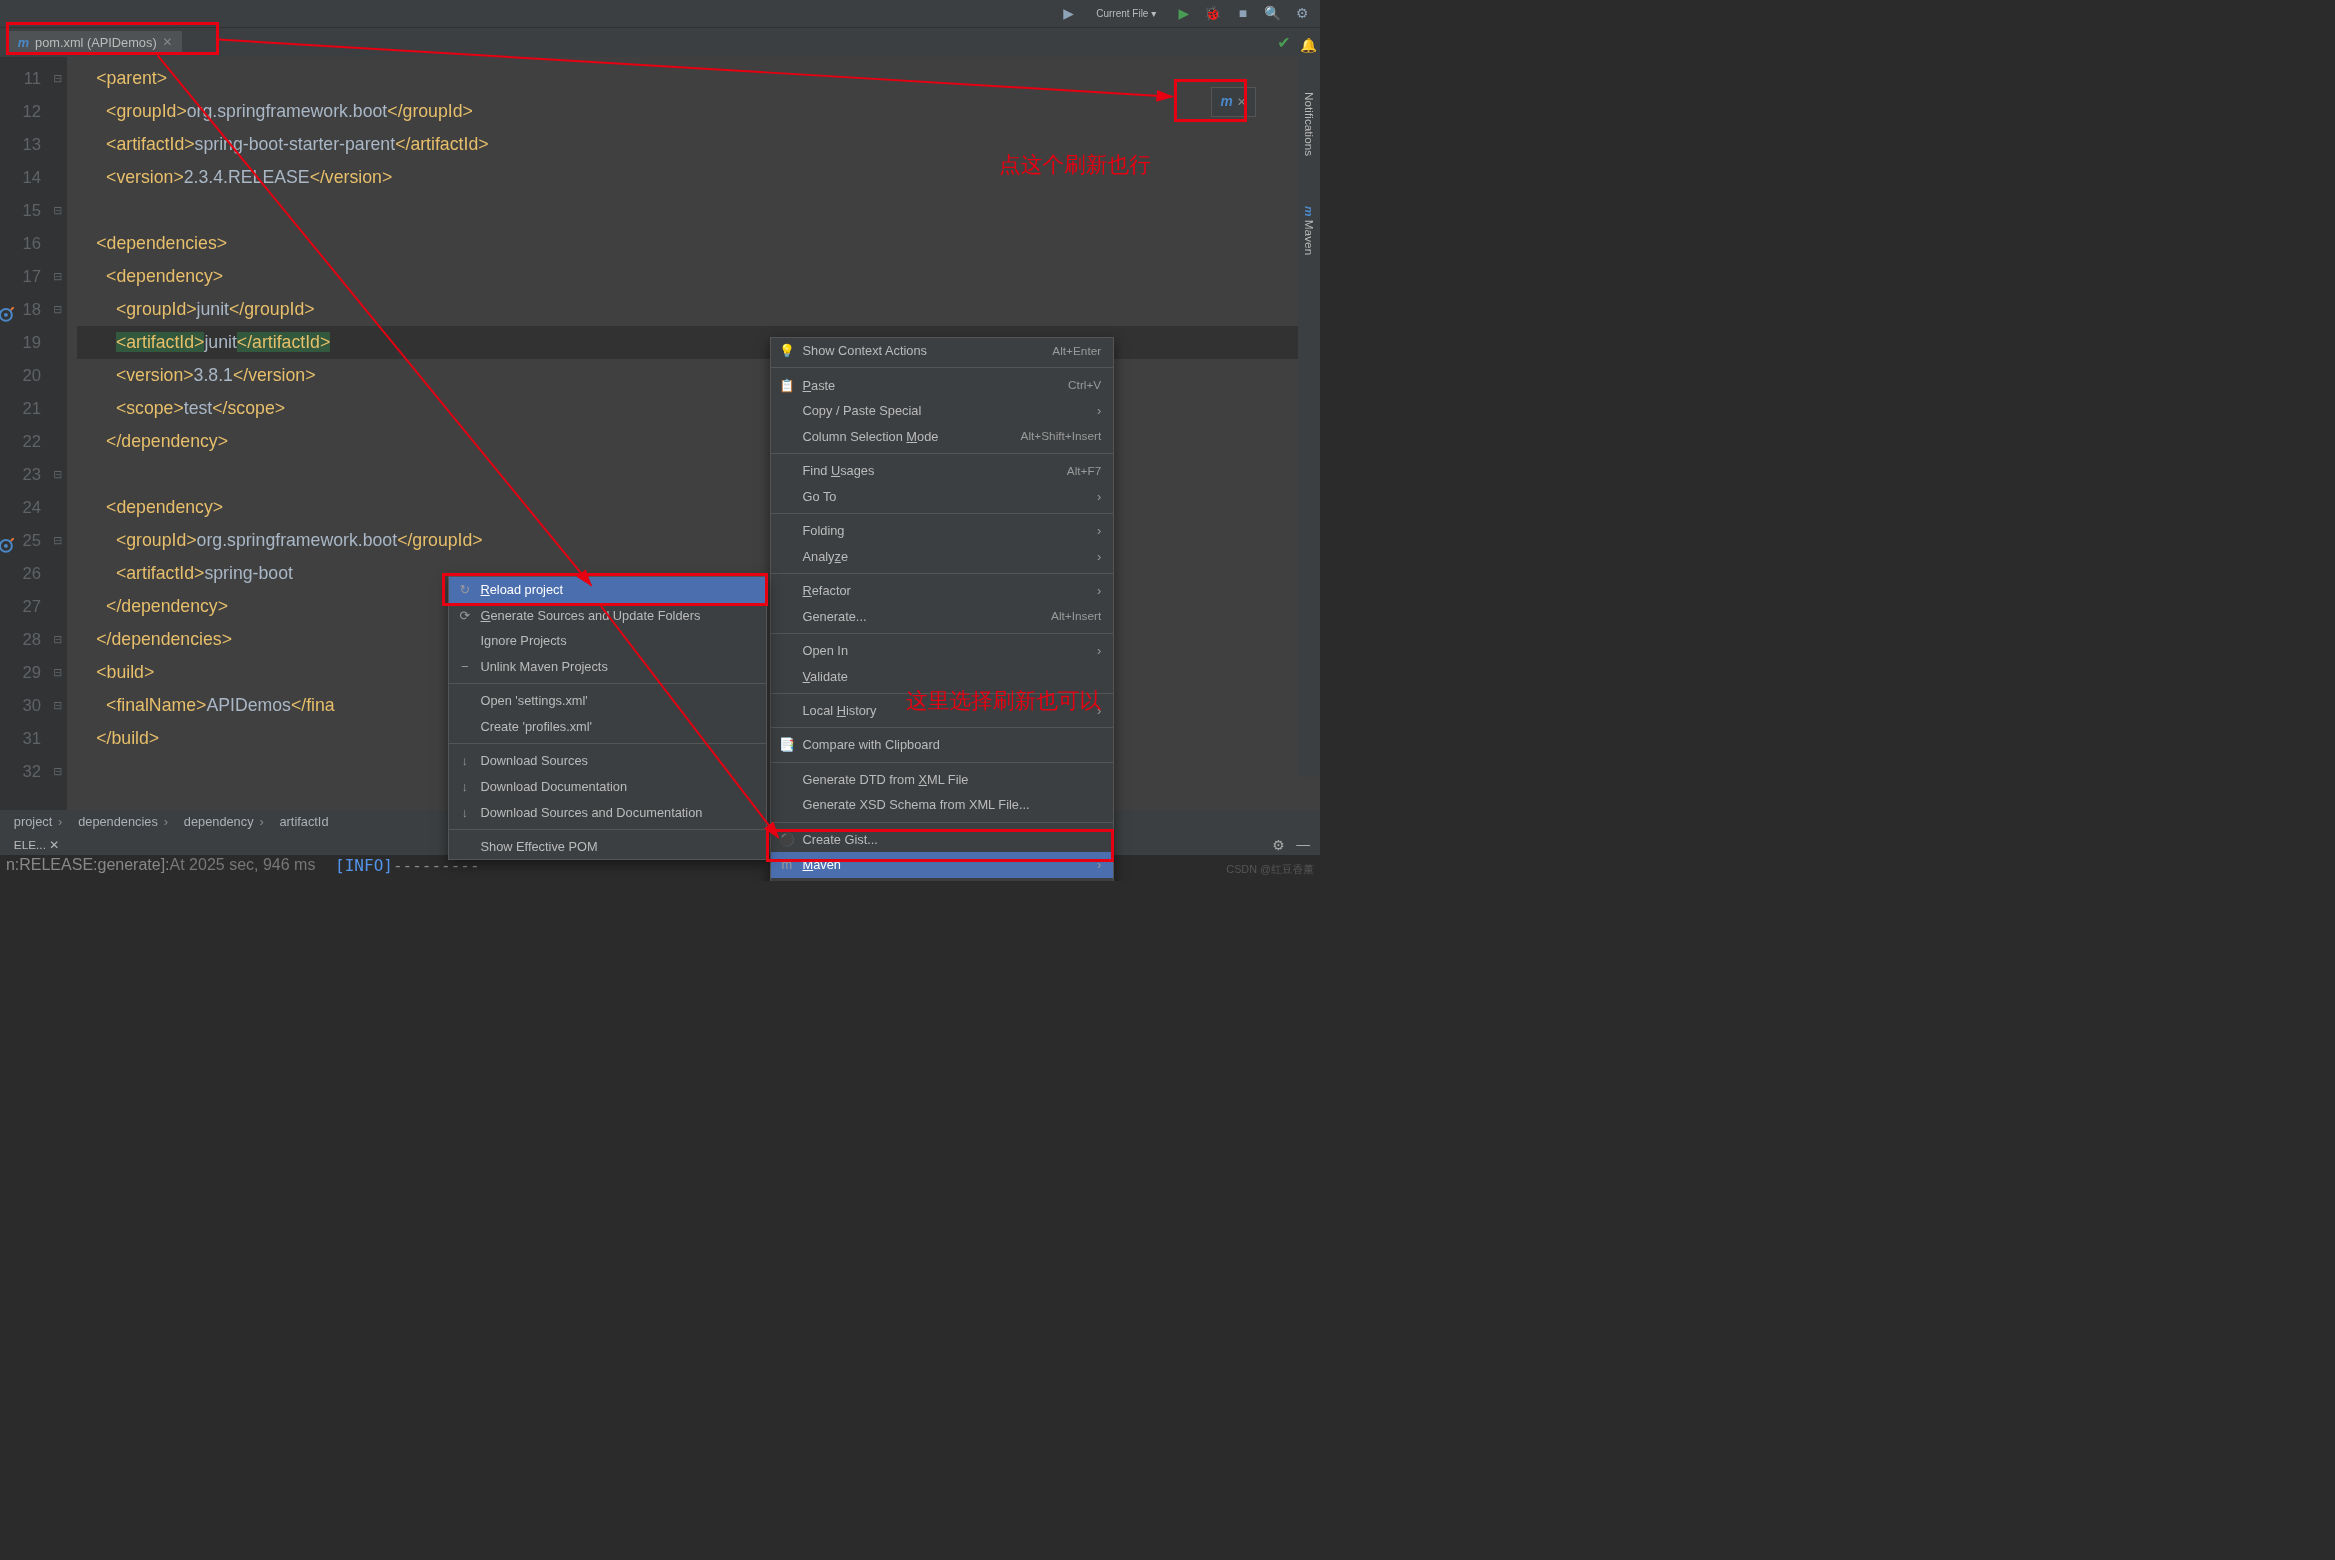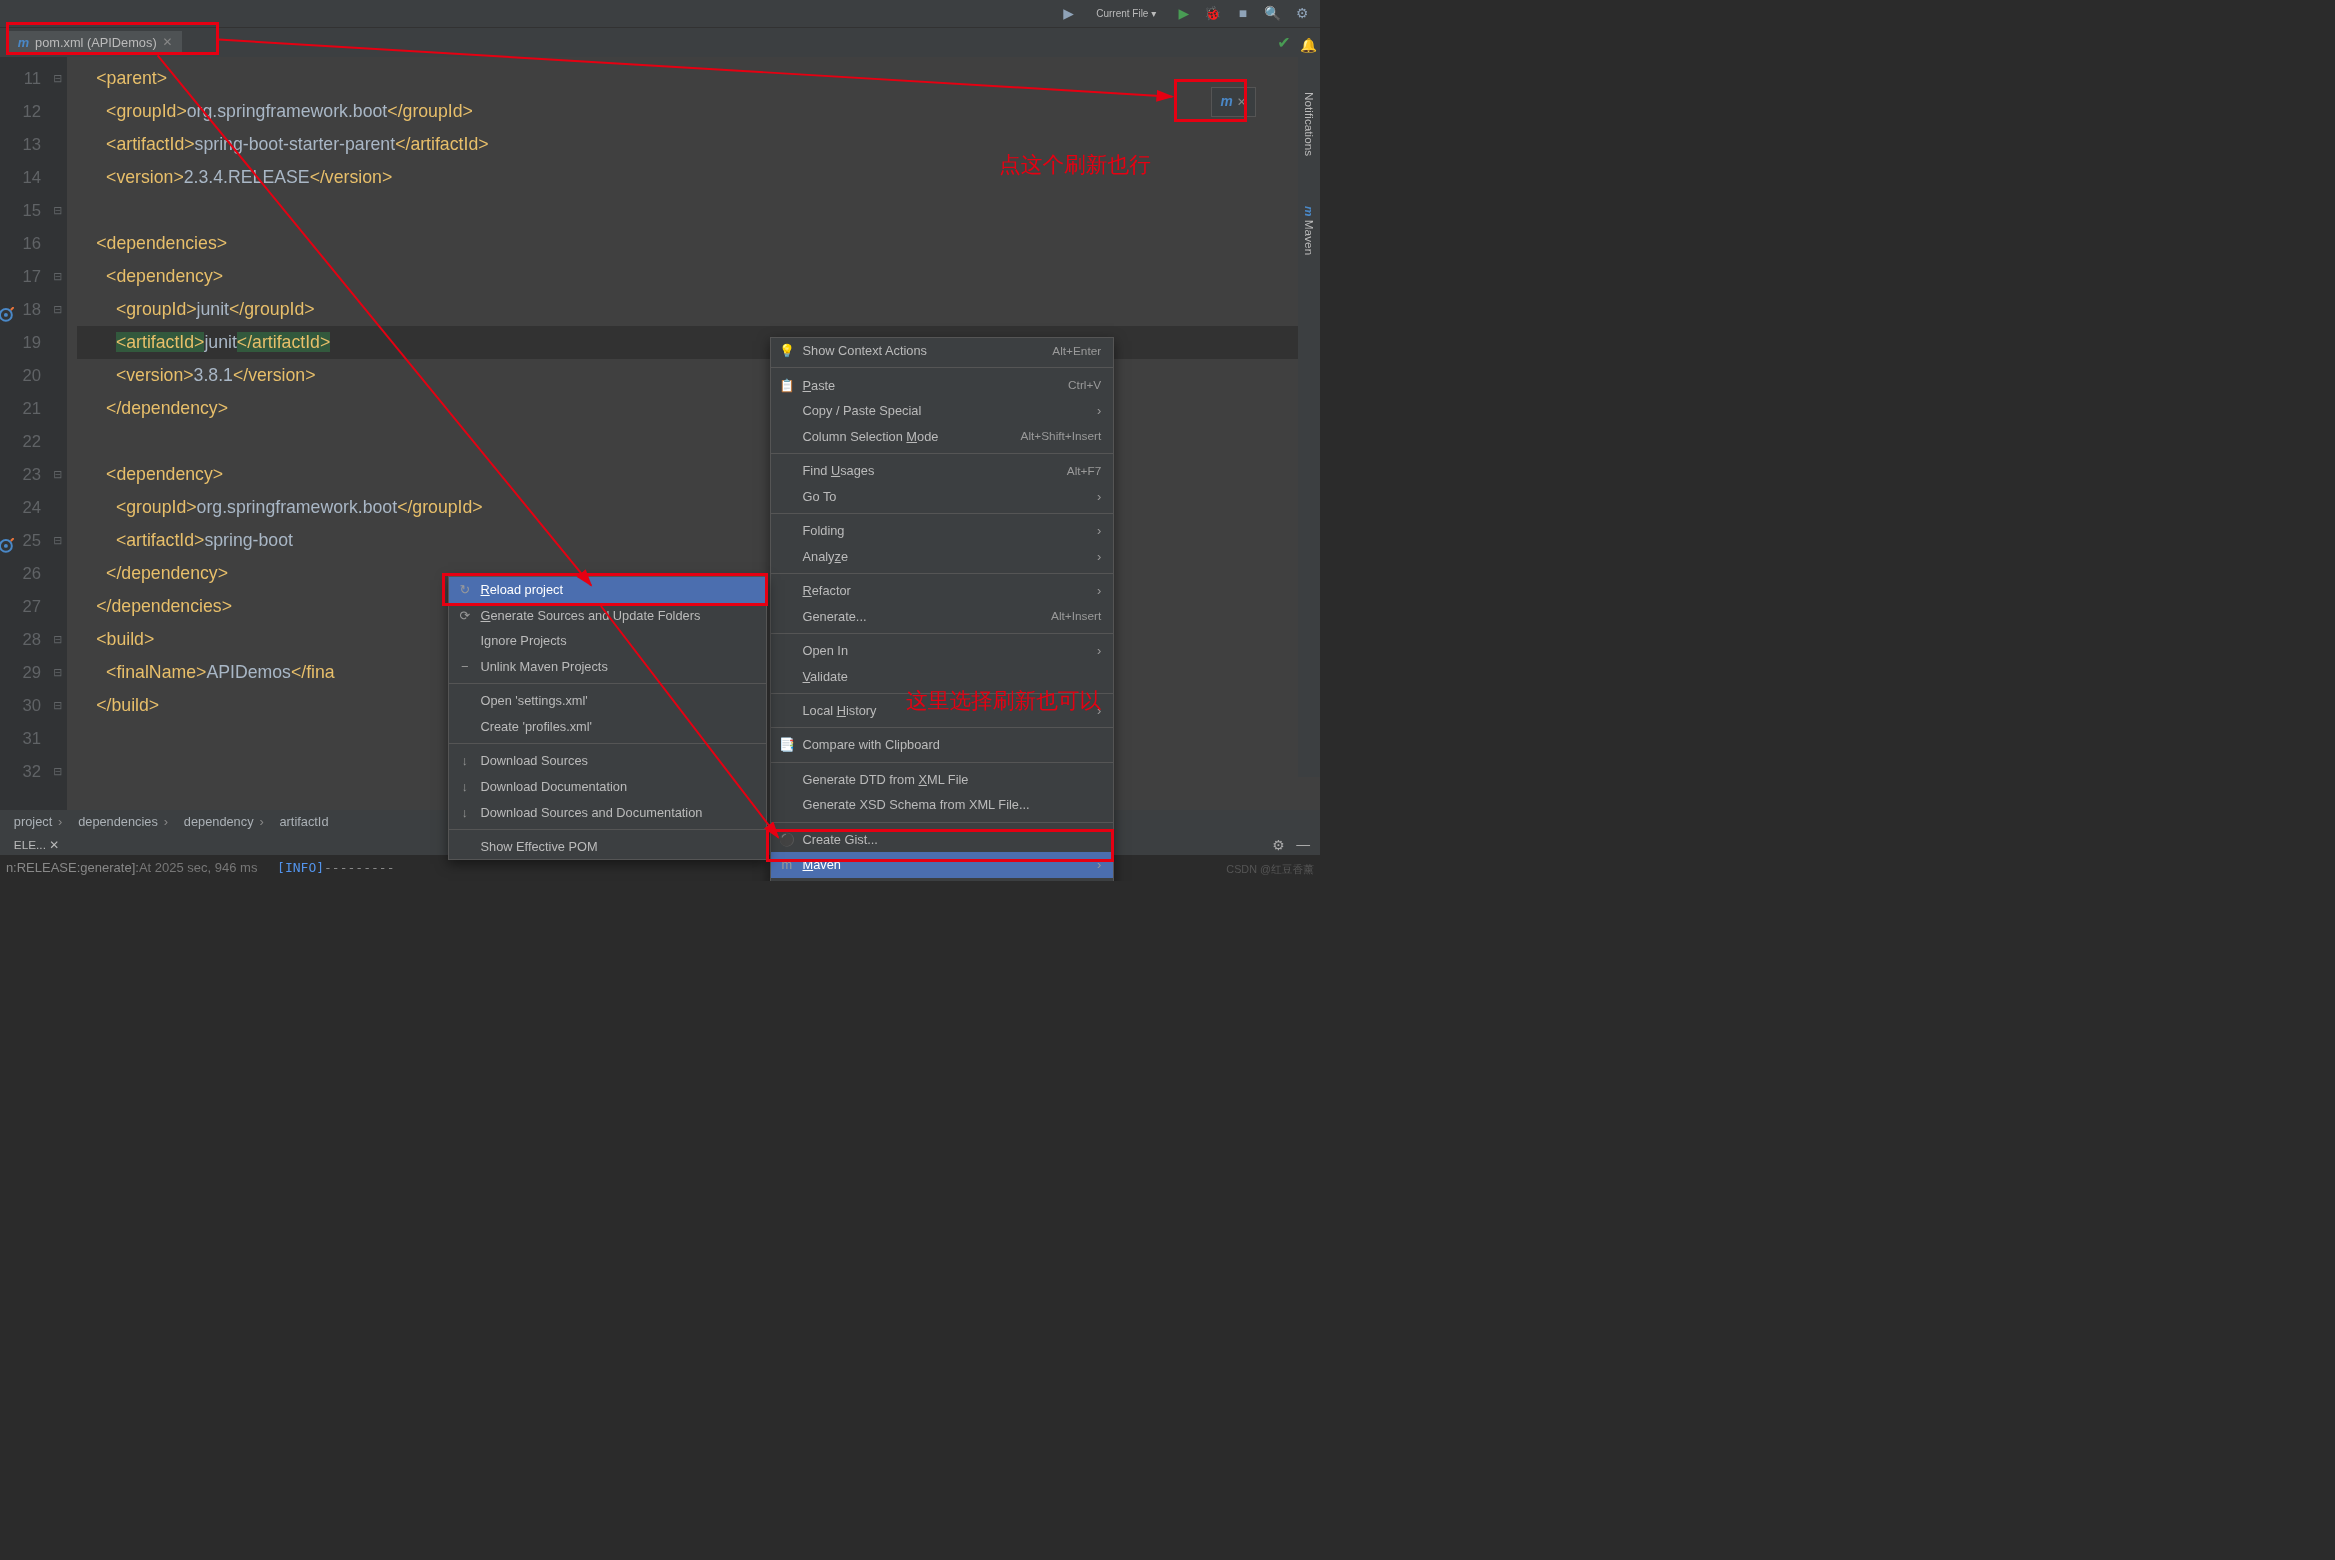--- a/index.html
+++ b/index.html
@@ -19,21 +19,21 @@
 .fold-col div { height:33px; display:flex; align-items:center; justify-content:center; color:#606366; font-size:10.8px; }
 .code { flex:1; padding:4.9px 0 4.9px 9.9px; font-family:"Consolas","JetBrains Mono",monospace; font-size:17.7px; line-height:33px; background:#404040; }
 .code .line { height:33px; white-space:pre; }
 .tag { color:#e8bf6a; }
 .txt { color:#a9b7c6; }
 .hl-w { background:#32593d; color:#e8bf6a; }
 .status-bar { height:23.6px; background:#3c3f41; display:flex; align-items:center; padding:0 13.8px; gap:9.9px; color:#abb1b6; font-size:12.8px; }
 .status-bar .crumb::after { content:"›"; margin:0 5.9px; color:#888; }
 .status-bar .crumb:last-child::after { content:""; }
 .bottom-bar { height:21.7px; background:#3c3f41; display:flex; align-items:center; padding:0 13.8px; font-size:11.8px; color:#bbb; }
-.log-bar { height:19.7px; background:#2b2b2b; display:flex; align-items:flex-end; padding:0 5.9px; font-size:13px; color:#888; }
+.log-bar { height:19.7px; background:#2b2b2b; display:flex; align-items:center; padding:0 5.9px; font-size:16px; color:#888; }
 .ctx-menu1 { position:absolute; left:770px; top:337px; width:344px; background:#3c3f41; border:1px solid #555; box-shadow:0 3.9px 11.8px rgba(0,0,0,0.5); z-index:10; }
 .ctx-menu2 { position:absolute; left:448px; top:576px; width:319px; background:#3c3f41; border:1px solid #555; box-shadow:0 3.9px 11.8px rgba(0,0,0,0.5); z-index:11; }
 .menu-item { height:25.6px; display:flex; align-items:center; padding:0 11.8px 0 31.5px; font-size:12.8px; color:#bbb; position:relative; cursor:pointer; }
 .menu-item.sel { background:#4b6eaf; color:#fff; }
 .menu-item .sc { margin-left:auto; color:#9a9a9a; font-size:11.8px; }
 .menu-item .sub { margin-left:auto; color:#9a9a9a; }
 .menu-item .lico { position:absolute; left:7.9px; width:15.8px; text-align:center; color:#9a9a9a; }
 .menu-sep { height:1px; background:#555; margin:3.9px 0; }
 .u { text-decoration:underline; }
 .right-panel { position:absolute; right:0; top:27.6px; width:21.7px; height:749px; background:#3c3f41; display:flex; flex-direction:column; align-items:center; padding-top:9.9px; gap:39px; }
@@ -131,20 +131,21 @@
       <div class="line">    <span class="tag">&lt;parent&gt;</span></div>
       <div class="line">      <span class="tag">&lt;groupId&gt;</span><span class="txt">org.springframework.boot</span><span class="tag">&lt;/groupId&gt;</span></div>
       <div class="line">      <span class="tag">&lt;artifactId&gt;</span><span class="txt">spring-boot-starter-parent</span><span class="tag">&lt;/artifactId&gt;</span></div>
       <div class="line">      <span class="tag">&lt;version&gt;</span><span class="txt">2.3.4.RELEASE</span><span class="tag">&lt;/version&gt;</span></div>
       <div class="line"></div>
       <div class="line">    <span class="tag">&lt;dependencies&gt;</span></div>
       <div class="line">      <span class="tag">&lt;dependency&gt;</span></div>
       <div class="line">        <span class="tag">&lt;groupId&gt;</span><span class="txt">junit</span><span class="tag">&lt;/groupId&gt;</span></div>
       <div class="line" style="background: rgb(50, 50, 50);">        <span class="hl-w">&lt;artifactId&gt;</span><span class="txt">junit</span><span class="hl-w">&lt;/artifactId&gt;</span></div>
       <div class="line">        <span class="tag">&lt;version&gt;</span><span class="txt">3.8.1</span><span class="tag">&lt;/version&gt;</span></div>
+      <div class="line">        <span class="tag">&lt;scope&gt;</span><span class="txt">test</span><span class="tag">&lt;/scope&gt;</span></div>
       <div class="line">      <span class="tag">&lt;/dependency&gt;</span></div>
       <div class="line"></div>
       <div class="line">      <span class="tag">&lt;dependency&gt;</span></div>
       <div class="line">        <span class="tag">&lt;groupId&gt;</span><span class="txt">org.springframework.boot</span><span class="tag">&lt;/groupId&gt;</span></div>
       <div class="line">        <span class="tag">&lt;artifactId&gt;</span><span class="txt">spring-boot</span></div>
       <div class="line">      <span class="tag">&lt;/dependency&gt;</span></div>
       <div class="line">    <span class="tag">&lt;/dependencies&gt;</span></div>
       <div class="line">    <span class="tag">&lt;build&gt;</span></div>
       <div class="line">      <span class="tag">&lt;finalName&gt;</span><span class="txt">APIDemos</span><span class="tag">&lt;/fina</span></div>
       <div class="line">    <span class="tag">&lt;/build&gt;</span></div>

